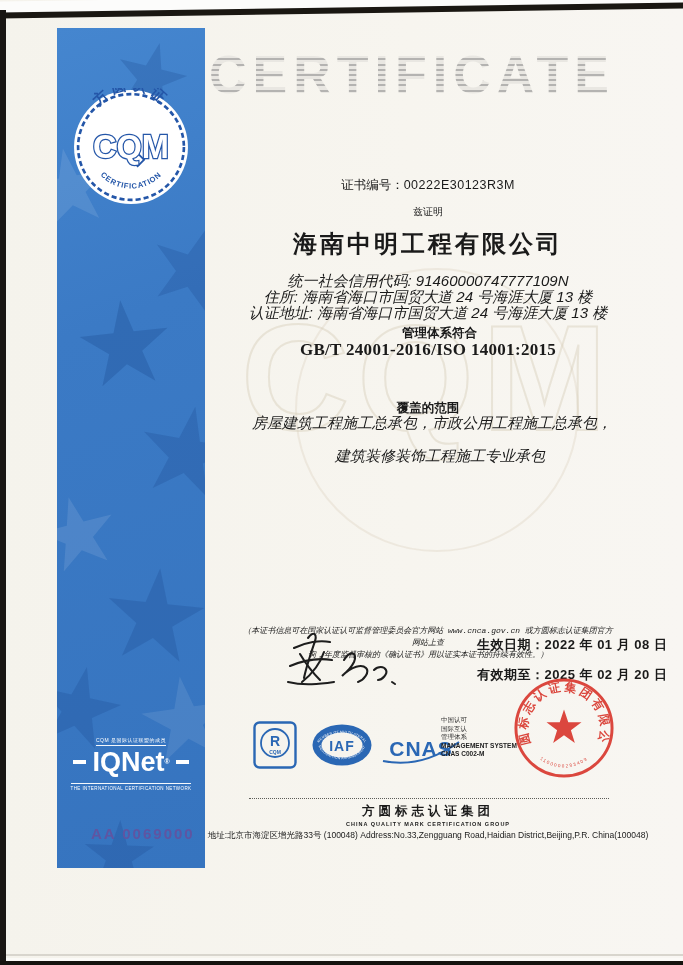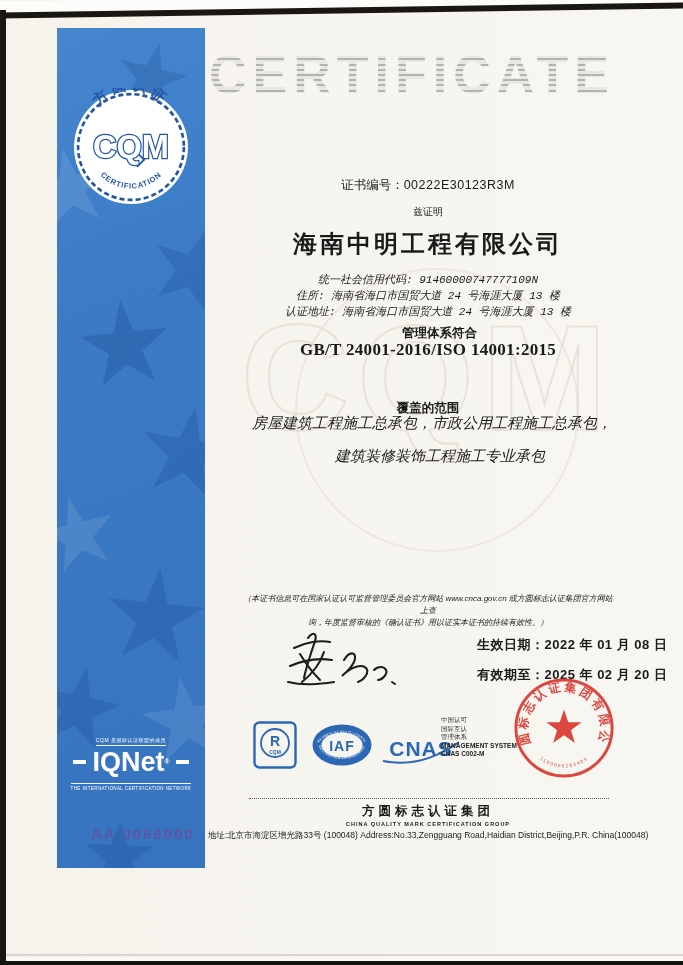--- a/index.html
+++ b/index.html
@@ -50,27 +50,27 @@
 
   
   .main{position:absolute;left:205px;top:0;width:446px;height:958px;z-index:6;}
   .main > div{position:absolute;left:0;right:0;text-align:center;color:#1a1a1a;}
   .title{top:118px;font-size:24px;font-weight:700;letter-spacing:2px;}
   .certline{top:177px;font-size:12.5px;}
   .certline .certno{letter-spacing:.5px;}
   .certify{top:205px;font-size:10px;}
   .company{top:228px;font-size:24px;letter-spacing:3px;font-family:"Liberation Serif",serif;font-weight:600;}
   .infoline1{top:272px;} .infoline2{top:288px;} .infoline3{top:304px;}
-  .infoline1,.infoline2,.infoline3{font-size:11px;font-family:Liberation Mono, monospace;font-style:italic;color:#222;}
+  .infoline1,.infoline2,.infoline3{font-size:15px;font-family:Liberation Sans, sans-serif;font-style:italic;color:#222;}
   .conform{top:325px;font-size:12.5px;font-weight:700;margin-left:23px;}
   .standard{top:340px;font-size:17px;font-weight:700;font-family:"Liberation Serif",serif;letter-spacing:.3px;}
   .scopelbl{top:400px;font-size:12.5px;font-weight:700;}
   .scope1{top:414px;padding-left:8px;} .scope2{top:447px;margin-left:24px;}
   .scope1,.scope2{font-size:15px;font-family:"Liberation Serif",serif;font-style:italic;color:#111;}
-  .fineprint{top:593px;font-size:8px;line-height:12px;font-family:Liberation Sans, sans-serif;
+  .fineprint{top:625px;font-size:8px;line-height:12px;font-family:Liberation Mono, monospace;
     font-style:italic;color:#333;}
   .fineprint span{display:block;width:372px;margin:0 auto;}
   .dates{top:630px;text-align:left !important;left:272px !important;right:auto;}
   .dateline{font-size:13px;font-weight:700;line-height:30px;letter-spacing:.5px;white-space:nowrap;}
 
   
   .dotline{top:798px;left:44px !important;right:42px !important;border-top:1.5px dotted #5c5c58;height:0;}
   .orgcn{top:803px;font-size:12.5px;font-weight:700;letter-spacing:4px;color:#3a3a3a;}
   .orgen{top:821px;font-size:5.5px;font-weight:700;letter-spacing:1px;color:#555;}
   .addr{top:830px;font-size:8.5px;color:#2e2e2e;white-space:nowrap;}

